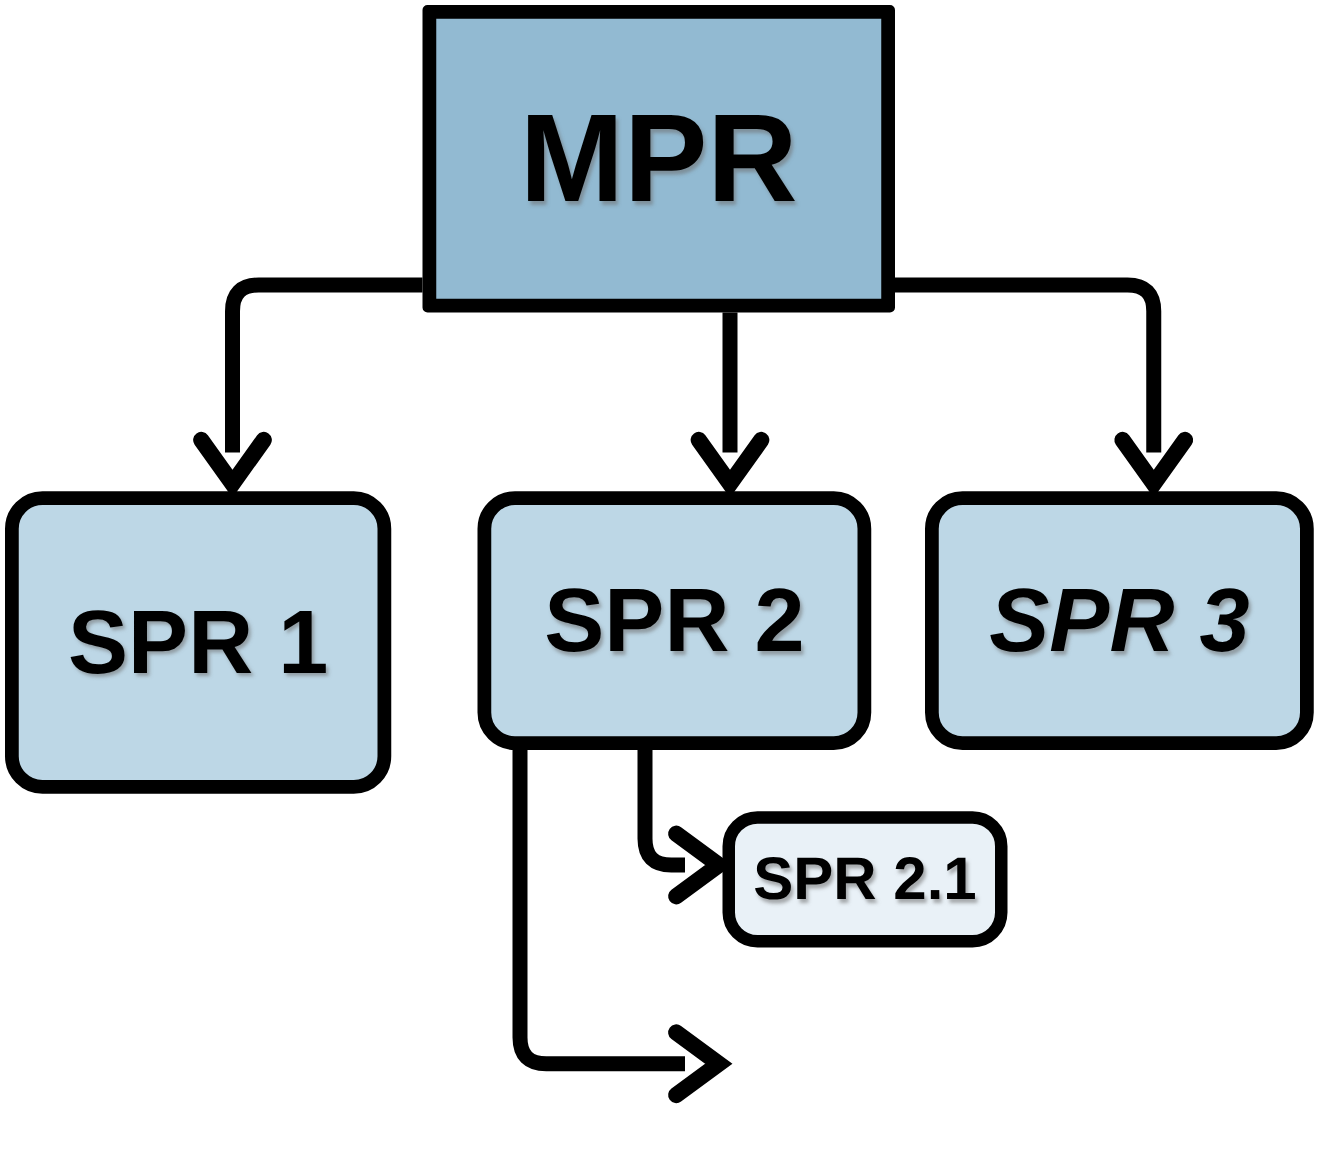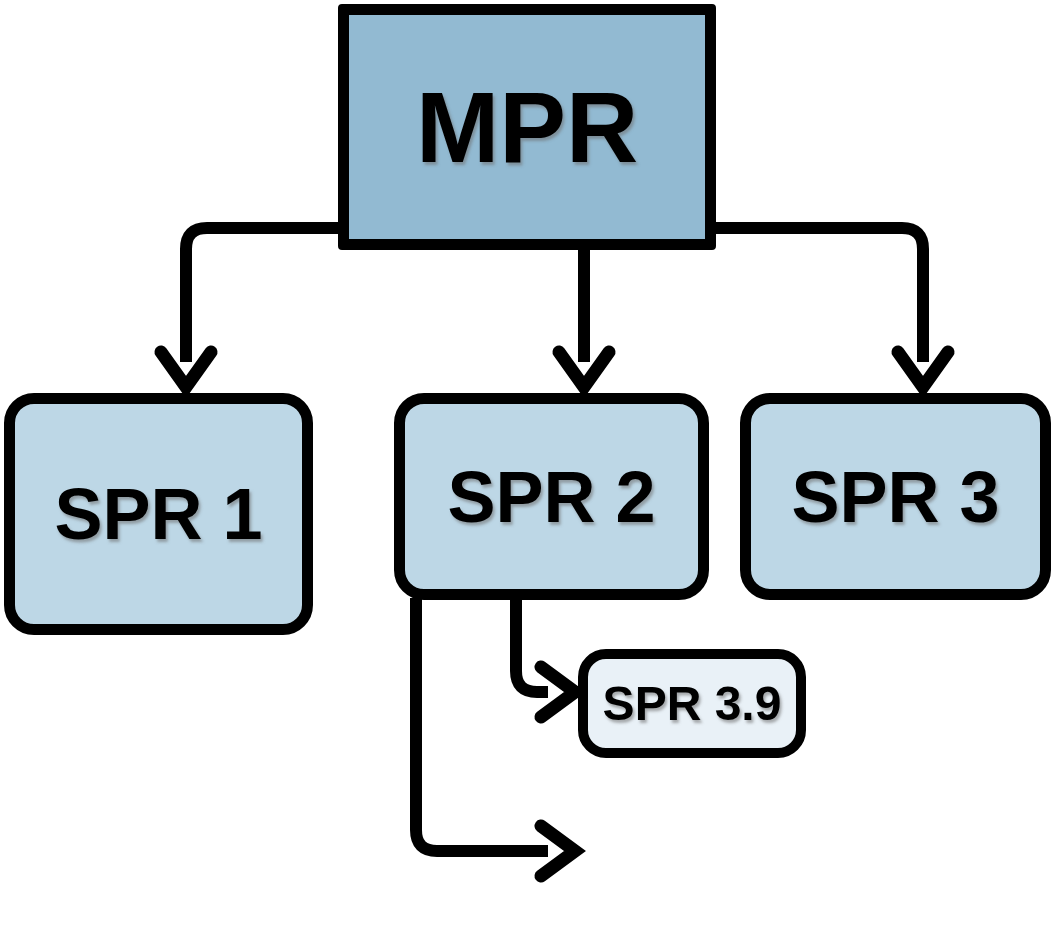--- a/index.html
+++ b/index.html
@@ -52,30 +52,31 @@
     background: #92bad2;
     font-size: 100px;
   }
   .node-spr1 {
     left: 4px; top: 393px; width: 309px; height: 242px;
     border-radius: 30px;
     background: #bdd7e6;
     font-size: 72px;
   }
   .node-spr2 {
-    left: 394px; top: 393px; width: 315px; height: 207px;
+    left: 382px; top: 393px; width: 315px; height: 207px;
     border-radius: 30px;
     background: #bdd7e6;
     font-size: 72px;
   }
   .node-spr3 {
     left: 740px; top: 393px; width: 311px; height: 207px;
     border-radius: 30px;
     background: #bdd7e6;
     font-size: 72px;
+    font-style: italic;
   }
   .node-spr21 {
     left: 578px; top: 649px; width: 228px; height: 109px;
     border: 10px solid #000000;
     border-radius: 28px;
     background: #e9f1f7;
     font-size: 48px;
   }
   .node-spr22 {
     left: 578px; top: 813px; width: 228px; height: 111px;
@@ -118,17 +119,17 @@
 
   <div class="node node-spr2" style="background: rgb(189, 215, 230);">
     <span>SPR 2</span>
   </div>
 
   <div class="node node-spr3" style="background: rgb(189, 215, 230);">
     <span>SPR 3</span>
   </div>
 
   <div class="node node-spr21" style="background: rgb(233, 241, 247);">
-    <span>SPR 3.9</span>
+    <span>SPR 2.1</span>
   </div>
 
 
 </div>
 
 </body></html>

